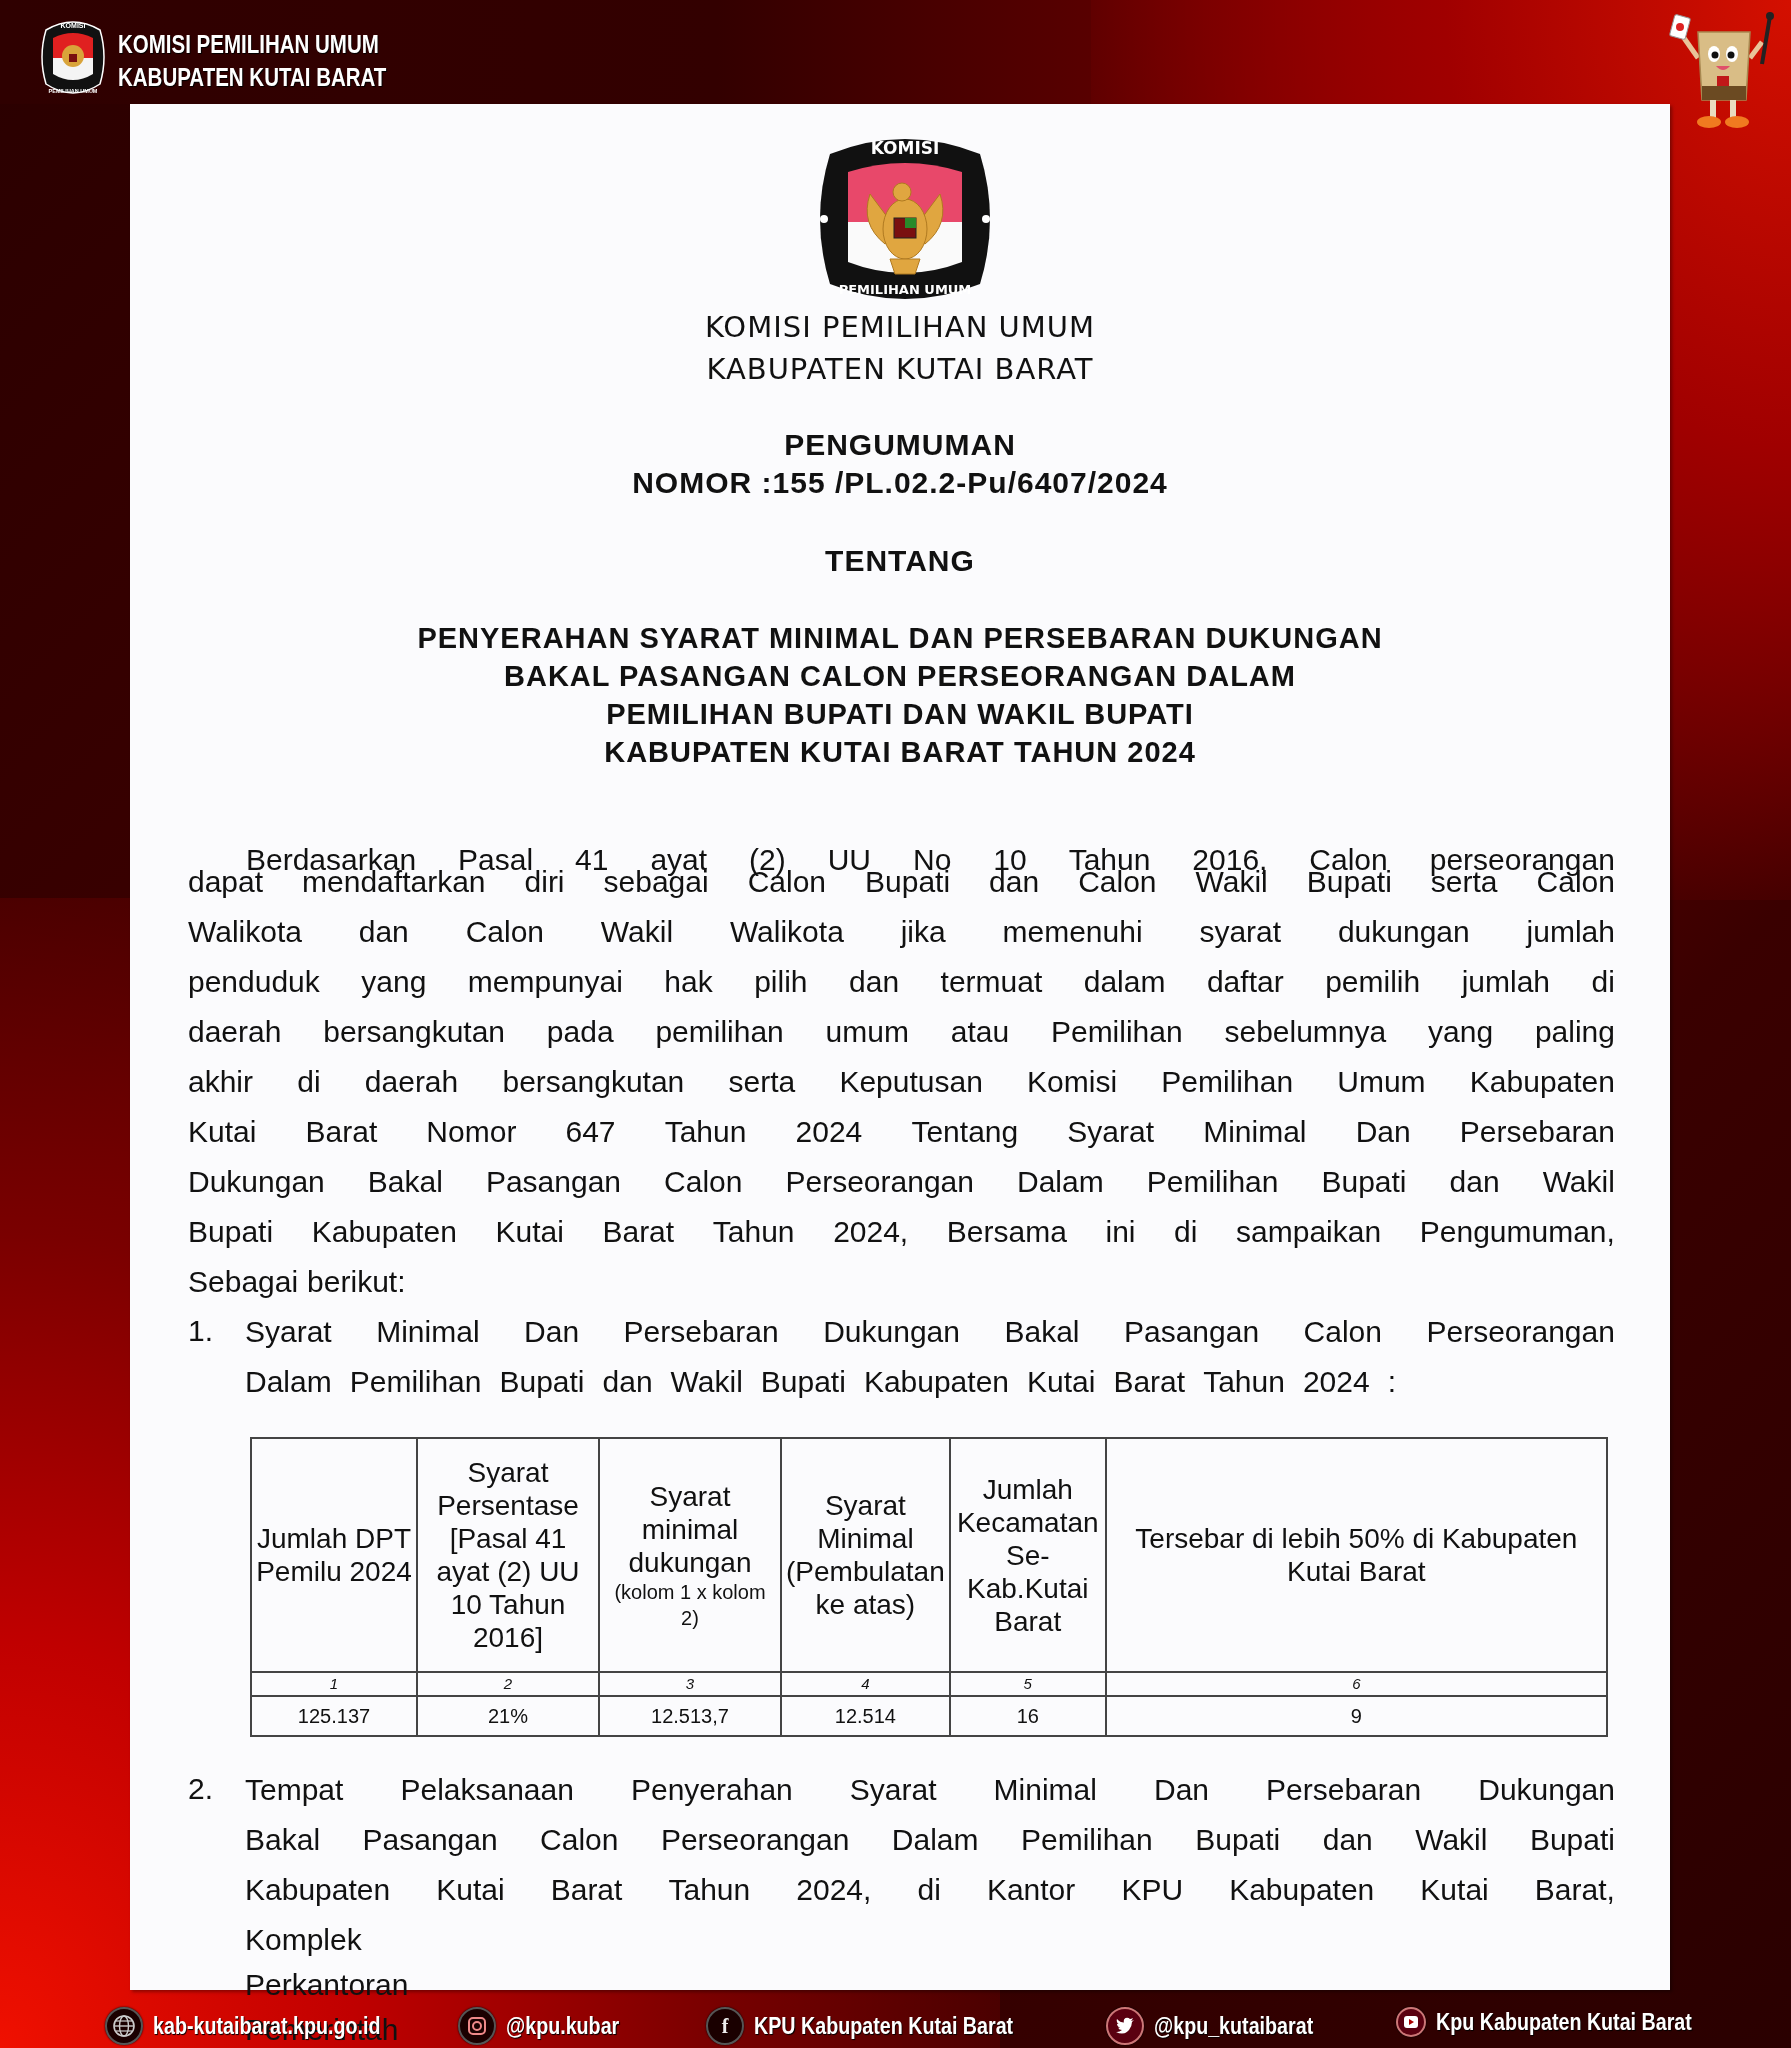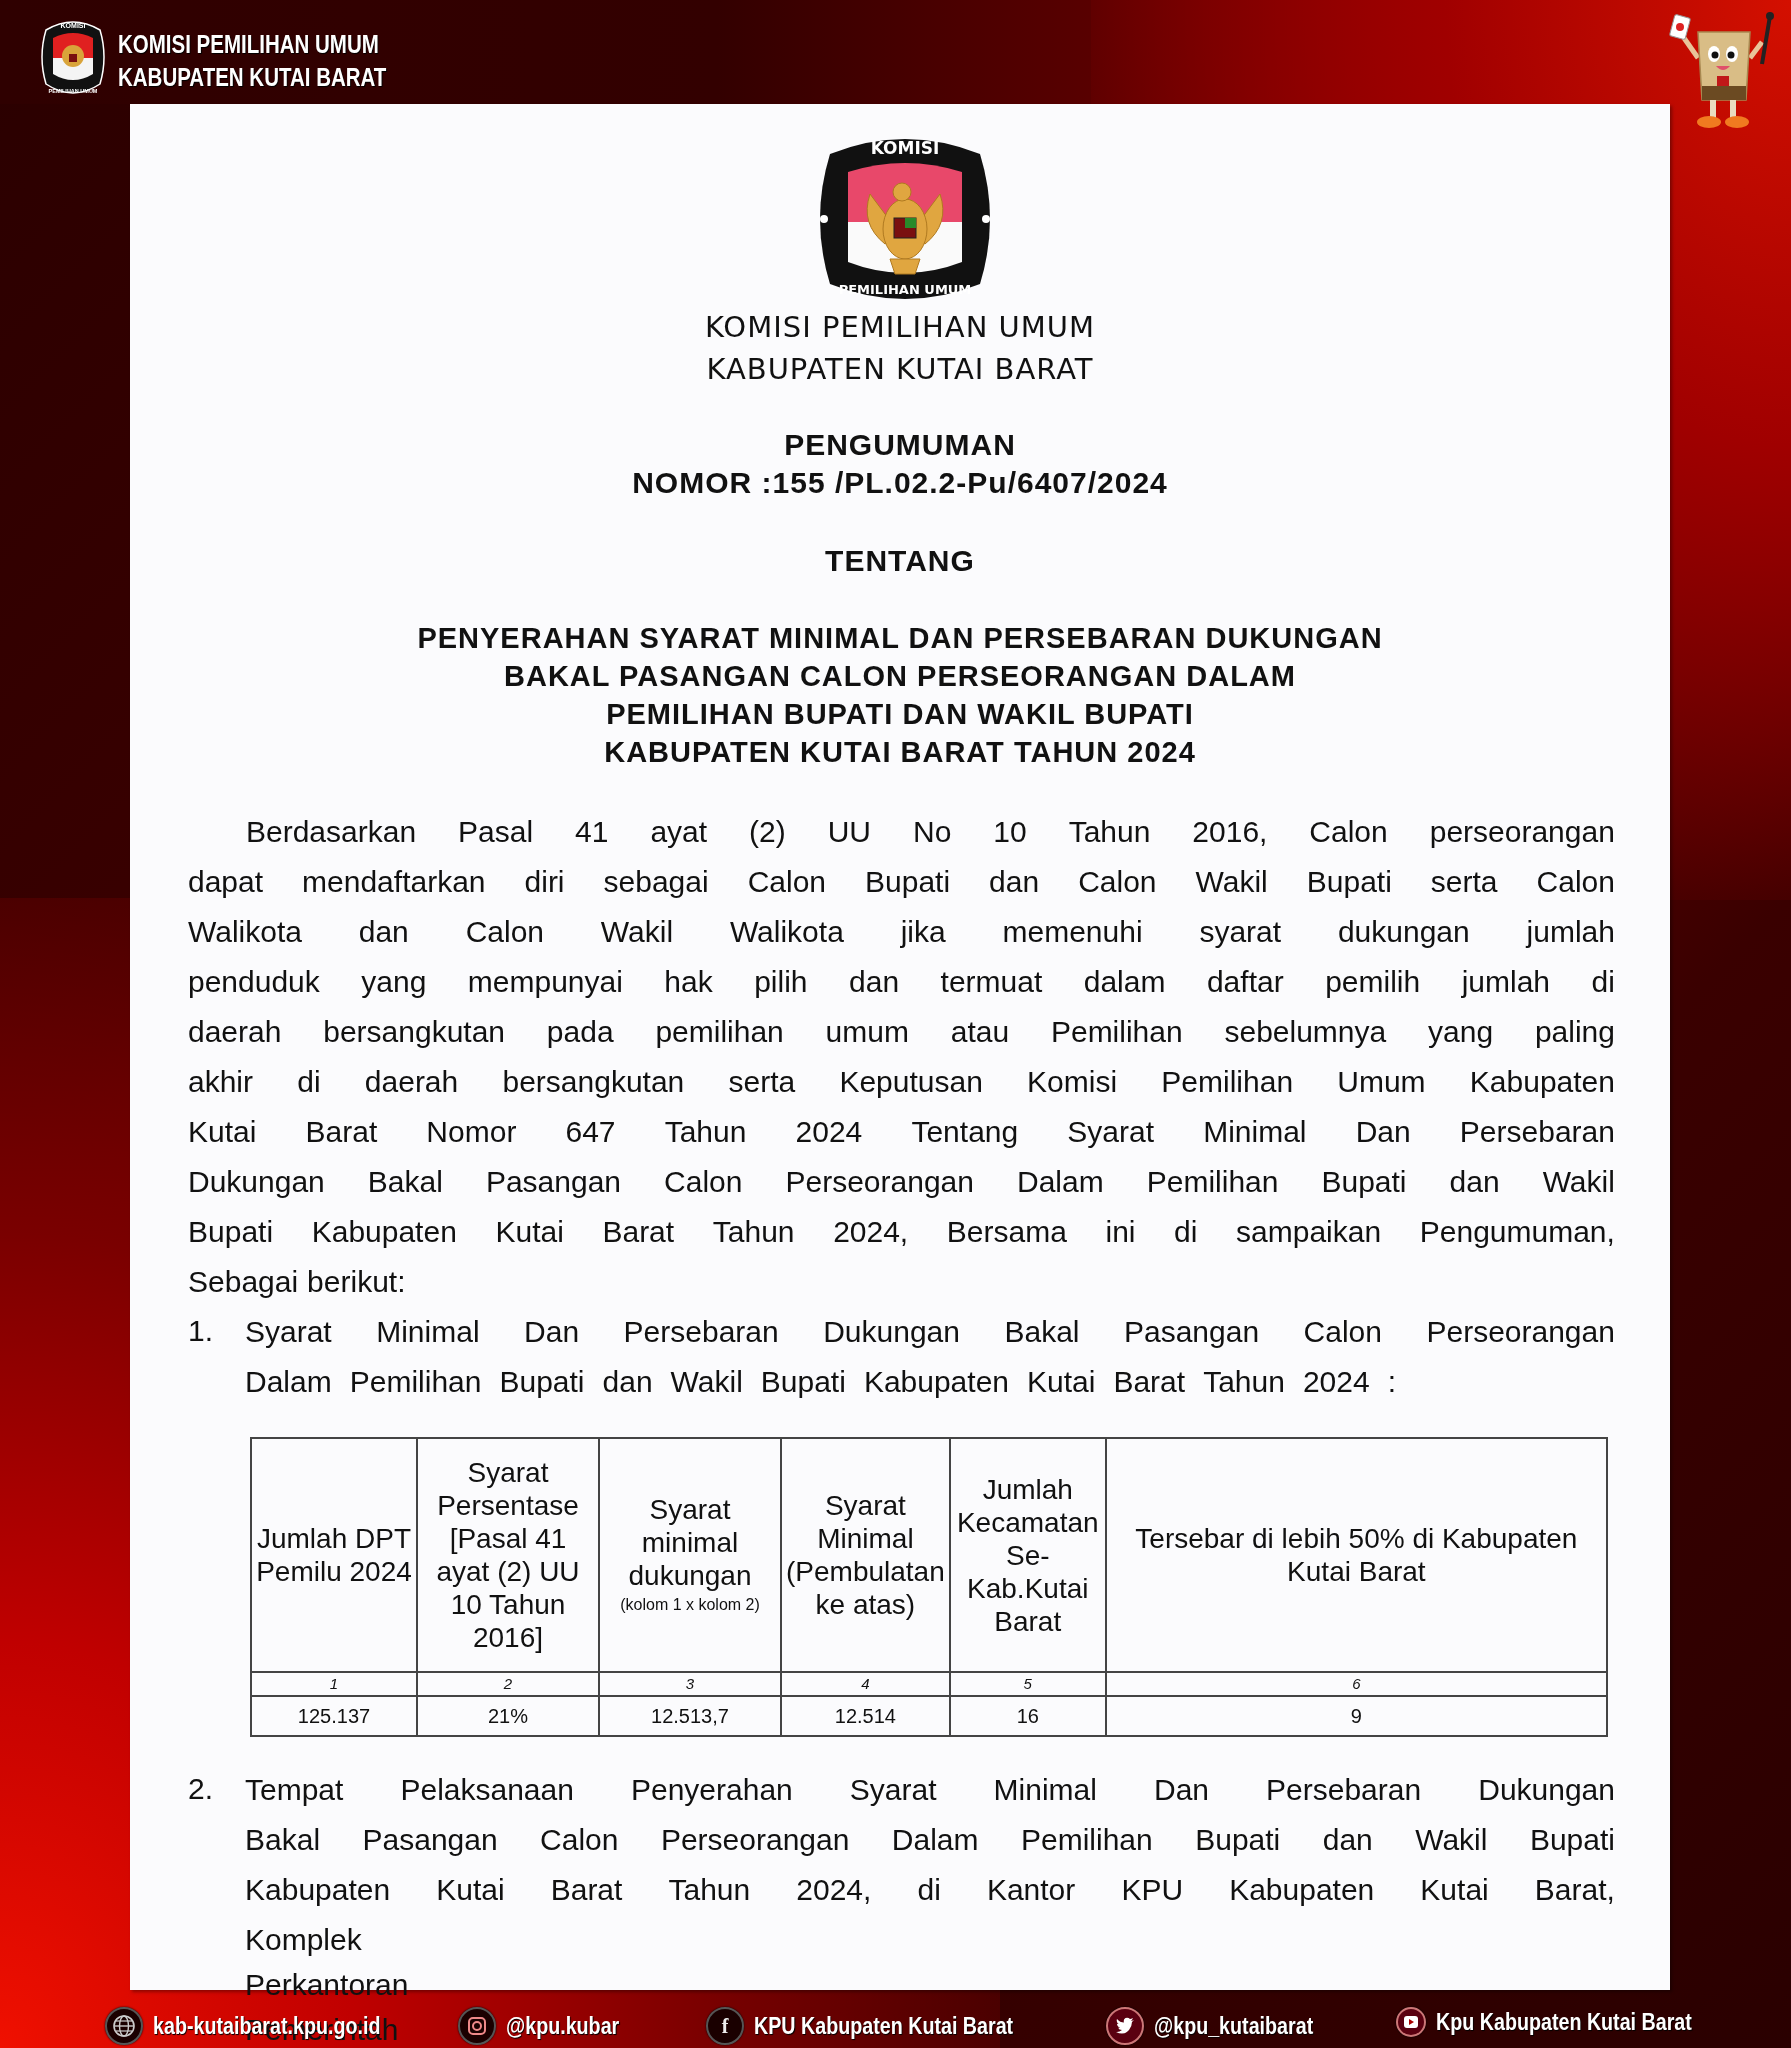--- a/index.html
+++ b/index.html
@@ -67,21 +67,21 @@
   }
   .list-line.last { justify-content: flex-start; gap: 9px; }
 
   
   table.req {
     position: absolute; left: 120px; top: 1333px; width: 1358px;
     border-collapse: collapse; color: #111; font-family: "Liberation Sans", sans-serif;
   }
   table.req td, table.req th { border: 2px solid #444; text-align: center; padding: 0 4px; }
   table.req th { font-weight: normal; font-size: 28px; line-height: 33px; height: 232px; vertical-align: middle; }
-  table.req th .small { font-size: 16px; line-height: 26px; display: block; }
+  table.req th .small { font-size: 20px; line-height: 26px; display: block; }
   table.req td.num { font-size: 15px; font-style: italic; height: 22px; line-height: 18px; }
   table.req td.val { font-size: 20px; height: 38px; line-height: 34px; }
 
   
   .footer { position: absolute; left: 0; top: 1995px; width: 1791px; height: 53px; }
   .f-item { position: absolute; top: 12px; display: flex; align-items: center; gap: 10px; color: #fff; }
   .f-icon {
     width: 34px; height: 34px; border-radius: 50%; background: #1a0000;
     border: 2px solid #555; display: flex; align-items: center; justify-content: center;
     box-shadow: 0 0 2px #000;
@@ -160,21 +160,21 @@
   <div class="center-bold peng">PENGUMUMAN</div>
   <div class="center-bold nomor">NOMOR :155 /PL.02.2-Pu/6407/2024</div>
   <div class="center-bold tentang">TENTANG</div>
 
   <div class="center-bold title-line t1">PENYERAHAN SYARAT MINIMAL DAN PERSEBARAN DUKUNGAN</div>
   <div class="center-bold title-line t2">BAKAL PASANGAN CALON PERSEORANGAN  DALAM</div>
   <div class="center-bold title-line t3">PEMILIHAN BUPATI DAN WAKIL BUPATI</div>
   <div class="center-bold title-line t4">KABUPATEN KUTAI BARAT TAHUN 2024</div>
 
   <div id="paragraph">
-      <div class="para-line" style="top: 710px; left: 116px; width: 1369px;">
+      <div class="para-line" style="top: 738px; left: 116px; width: 1369px;">
         <span class="w">Berdasarkan</span>
         <span class="w">Pasal</span>
         <span class="w">41</span>
         <span class="w">ayat</span>
         <span class="w">(2)</span>
         <span class="w">UU</span>
         <span class="w">No</span>
         <span class="w">10</span>
         <span class="w">Tahun</span>
         <span class="w">2016,</span>

